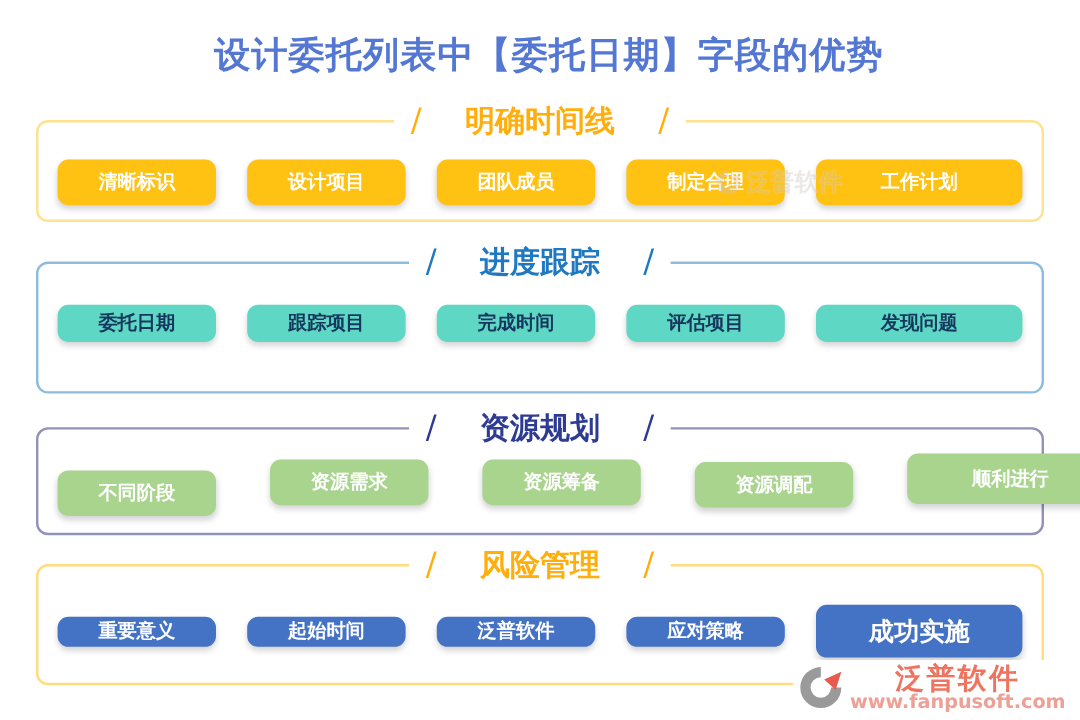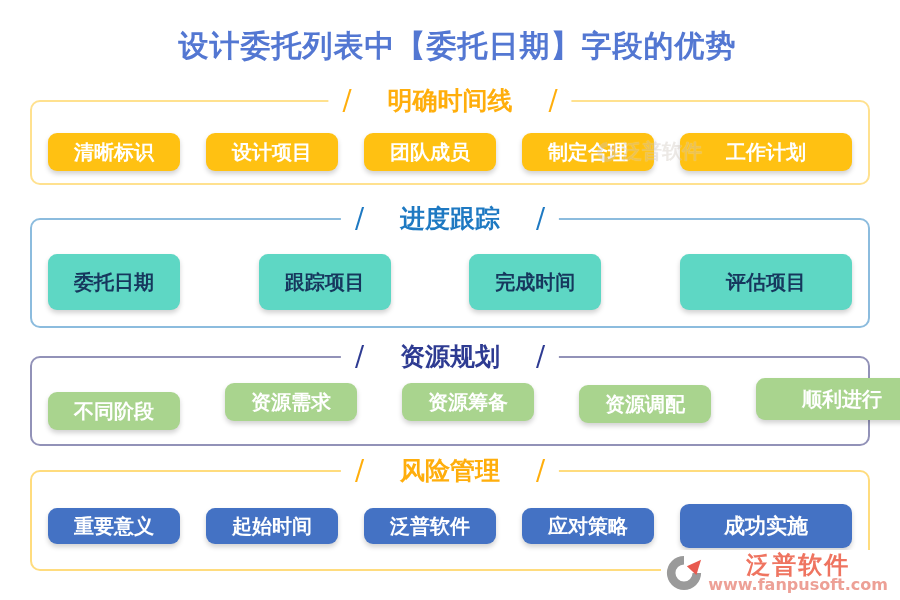--- a/index.html
+++ b/index.html
@@ -42,38 +42,38 @@
     position:absolute;left:16px;right:16px;
     display:flex;justify-content:space-between;align-items:center;
   }
   .pill{
     min-width:132px;height:38px;
     padding:0 14px;
     border-radius:9px;
     display:flex;align-items:center;justify-content:center;
     background:var(--item-bg,#ccc);
     color:var(--item-color,#fff);
-    font-size:20px;font-weight:bold;
+    font-size:16px;font-weight:bold;
     box-shadow:0 3px 5px rgba(0,0,0,0.18);
     box-sizing:border-box;
     white-space:nowrap;
   }
   .pill:last-child{min-width:172px;}
 
   
   .sec-0{top:100px;height:81px;}
   .sec-0 .pill-row{top:31px;}
   .sec-1{top:218px;height:106px;}
   .sec-1 .pill-row{top:34px;}
-  .sec-1 .pill{height:56px;}
+  .sec-1 .pill{height:31px;}
   .sec-2{top:356px;height:86px;}
   .sec-2 .pill-row{top:25px;gap:45px;}
   .sec-3{top:470px;height:97px;}
   .sec-3 .pill-row{top:32px;}
-  .sec-3 .pill{height:36px;}
+  .sec-3 .pill{height:25px;}
   .sec-3 .pill:last-child{height:44px;font-size:21px;}
 
   
   .sec-2 .pill:nth-child(1){transform:translateY(7px);}
   .sec-2 .pill:nth-child(2){transform:translateY(-2px);}
   .sec-2 .pill:nth-child(3){transform:translateY(-2px);}
   .sec-2 .pill:nth-child(5){transform:translateY(-5px);height:42px;}
 
   .watermark{
     position:absolute;top:138px;left:596px;
@@ -130,20 +130,21 @@
     <div class="sec-header">
       <span class="slash">/</span>
       <span>进度跟踪</span>
       <span class="slash">/</span>
     </div>
     <div class="pill-row">
       <div class="pill">委托日期</div>
       <div class="pill">跟踪项目</div>
       <div class="pill">完成时间</div>
       <div class="pill">评估项目</div>
+      <div class="pill">发现问题</div>
     </div>
   </div>
 
   <div class="section sec-2" style="--header-color: #2e3b92; --border-color: #9292b8; --item-bg: #a9d48e; --item-color: #ffffff;">
     <div class="sec-header">
       <span class="slash">/</span>
       <span>资源规划</span>
       <span class="slash">/</span>
     </div>
     <div class="pill-row">

